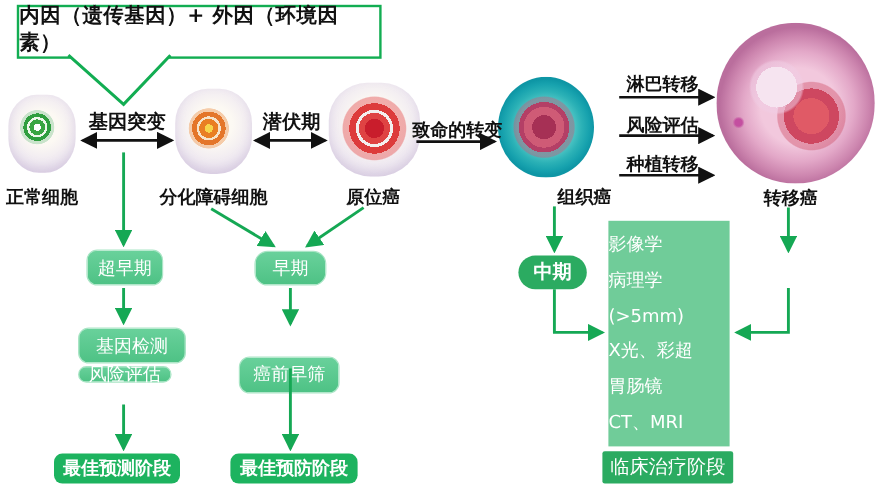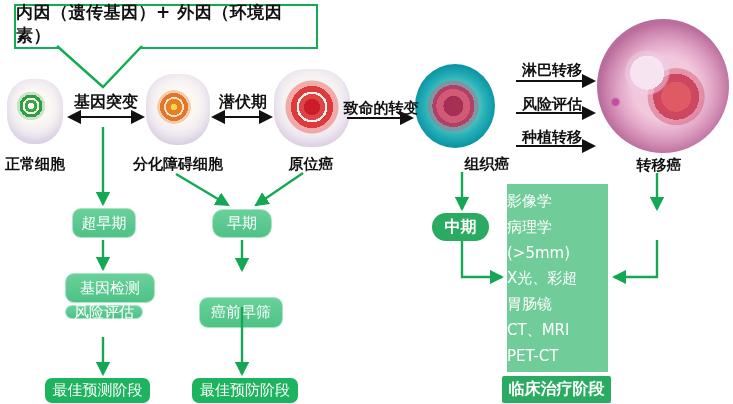--- a/index.html
+++ b/index.html
@@ -42,22 +42,22 @@
   
   .blk { position:absolute; color:#111; font-weight:700; text-align:center; z-index:2; }
   .f16 { font-size:16px; } .f15 { font-size:15px; }
 
   
   .gbox { position:absolute; display:flex; align-items:center; justify-content:center;
           color:#fff; z-index:3; text-align:center; }
   .light { background:linear-gradient(180deg,#69d19b,#4ec285);
            border:1px solid #a9e5c5; border-radius:9px; font-size:15px;text-align:center; }
   .flat  { background:#2bab61; border-radius:14px; font-size:16px; font-weight:700; }
-  .dark  { background:#1db35f; border-radius:7px; font-size:15px; font-weight:400; }
-  .treat { background:#2bab61; border-radius:2px; font-size:16px; font-weight:700; }
+  .dark  { background:#1db35f; border-radius:7px; font-size:15px; font-weight:700; }
+  .treat { background:#2bab61; border-radius:2px; font-size:16px; font-weight:400; }
 
   .panel { position:absolute; left:507px; top:184px; width:101px; height:188px;
            background:#70cc99; color:#fff; z-index:3;
            display:flex; flex-direction:column; justify-content:space-around;
            text-align:left; font-size:15px; padding:4px 0; }
 
   svg.connectors { position:absolute; left:0; top:0; z-index:6; pointer-events:none; }
 </style>
 </head>
 <body>
@@ -101,21 +101,20 @@
   <div class="gbox light" style="left:65px;  top:305px; width:78px; height:14px;">风险评估</div>
   <div class="gbox light" style="left:199px; top:274px; width:84px; height:31px;margin-top:23px;">癌前早筛</div>
 
   <div class="panel">
     <div>影像学</div>
     <div>病理学</div>
     <div>(&gt;5mm)</div>
     <div>X光、彩超</div>
     <div>胃肠镜</div>
     <div>CT、MRI</div>
-    <div>PET-CT</div>
   </div>
 
   <div class="gbox dark" style="left:45px;  top:378px; width:105px; height:25px;">最佳预测阶段</div>
   <div class="gbox dark" style="left:192px; top:378px; width:106px; height:25px;">最佳预防阶段</div>
   <div class="gbox treat" style="left:502px; top:376px; width:109px; height:27px;">临床治疗阶段</div>
 
   <svg class="connectors" width="733" height="404" viewBox="0 0 733 404">
     <defs>
       <marker id="arrB" viewBox="0 0 10 10" refX="8.5" refY="5" markerWidth="6.5" markerHeight="6.5" orient="auto-start-reverse">
         <path d="M0,0 L10,5 L0,10 z" fill="#111"></path>

